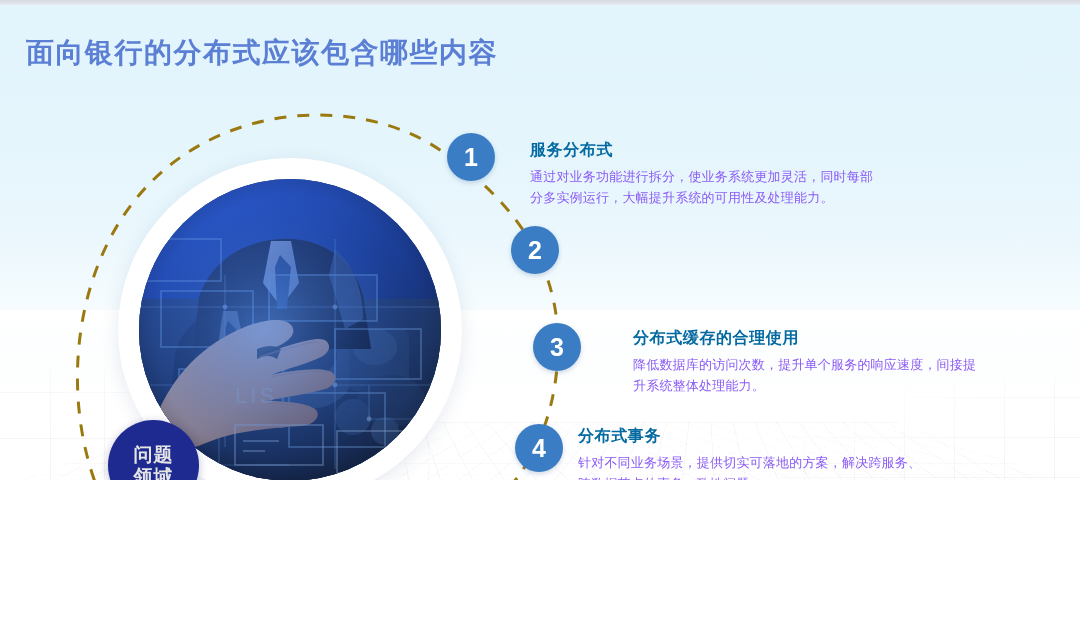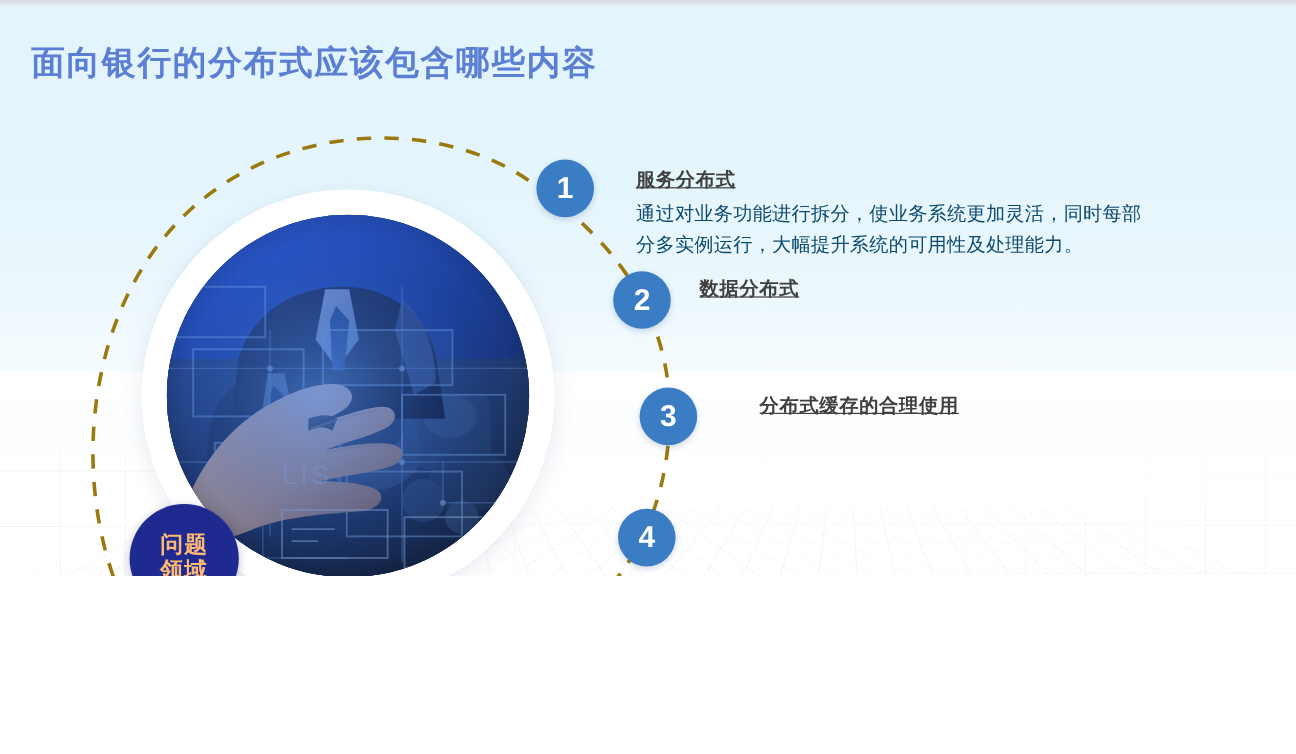--- a/index.html
+++ b/index.html
@@ -92,42 +92,42 @@
   .photo svg{display:block;width:302px;height:302px;}
 
   
   .domain-badge{
     position:absolute;left:108px;top:420px;width:91px;height:91px;
     border-radius:50%;background:#1e2a90;
     display:flex;flex-direction:column;align-items:center;justify-content:center;
     box-shadow:0 2px 8px rgba(20,30,110,0.28);
   }
   .domain-badge span{
-    color:#fdba74;font-size:19px;font-weight:bold;line-height:1.12;
+    color:#e5e5e5;font-size:19px;font-weight:bold;line-height:1.12;
     letter-spacing:1px;
   }
 
   
   .arc{position:absolute;left:0;top:0;width:1080px;height:628px;pointer-events:none;}
 
   
   .num{
     position:absolute;width:48px;height:48px;border-radius:50%;
     background:#3b7dc4;color:#ffffff;
     display:flex;align-items:center;justify-content:center;
     font-size:25px;font-weight:bold;
     box-shadow:0 2px 5px rgba(40,80,140,0.22);
   }
   .txt{position:absolute;}
   .txt .h{
-    font-size:16px;font-weight:bold;color:#404040;
-    margin:0 0 5px 0;letter-spacing:.6px;text-decoration:underline;
+    font-size:16px;font-weight:bold;color:#0369a1;
+    margin:0 0 5px 0;letter-spacing:.6px;
   }
   .txt .p{
-    font-size:16px;color:#0c4a6e;line-height:1.62;
+    font-size:13px;color:#8b5cf6;line-height:1.62;
     margin:0;white-space:pre-line;letter-spacing:.2px;
   }
 </style>
 </head>
 <body>
 
 <div id="stage">
 
   <div class="bg-base"></div>
   <div class="bg-topstrip"></div>
@@ -293,25 +293,31 @@
 
   <div class="num" style="left:447px;top:133px;">1</div>
   <div class="txt" style="left:530px;top:140px;width:470px;">
     <p class="h">服务分布式</p>
     <p class="p">通过对业务功能进行拆分，使业务系统更加灵活，同时每部
 分多实例运行，大幅提升系统的可用性及处理能力。</p>
   </div>
 
   <div class="num" style="left:511px;top:226px;">2</div>
   <div class="txt" style="left:583px;top:231px;width:470px;">
-    <p class="h">数据分布式</p>
   </div>
 
   <div class="num" style="left:533px;top:323px;">3</div>
   <div class="txt" style="left:605px;top:328px;width:420px;margin-left:28px;">
     <p class="h">分布式缓存的合理使用</p>
+    <p class="p">降低数据库的访问次数，提升单个服务的响应速度，间接提
+升系统整体处理能力。</p>
   </div>
 
   <div class="num" style="left:515px;top:424px;">4</div>
+  <div class="txt" style="left:578px;top:426px;width:440px;">
+    <p class="h">分布式事务</p>
+    <p class="p">针对不同业务场景，提供切实可落地的方案，解决跨服务、
+跨数据节点的事务一致性问题。</p>
+  </div>
 
   <div class="num" style="left:446px;top:501px;">5</div>
 
 </div>
 
 </body></html>

